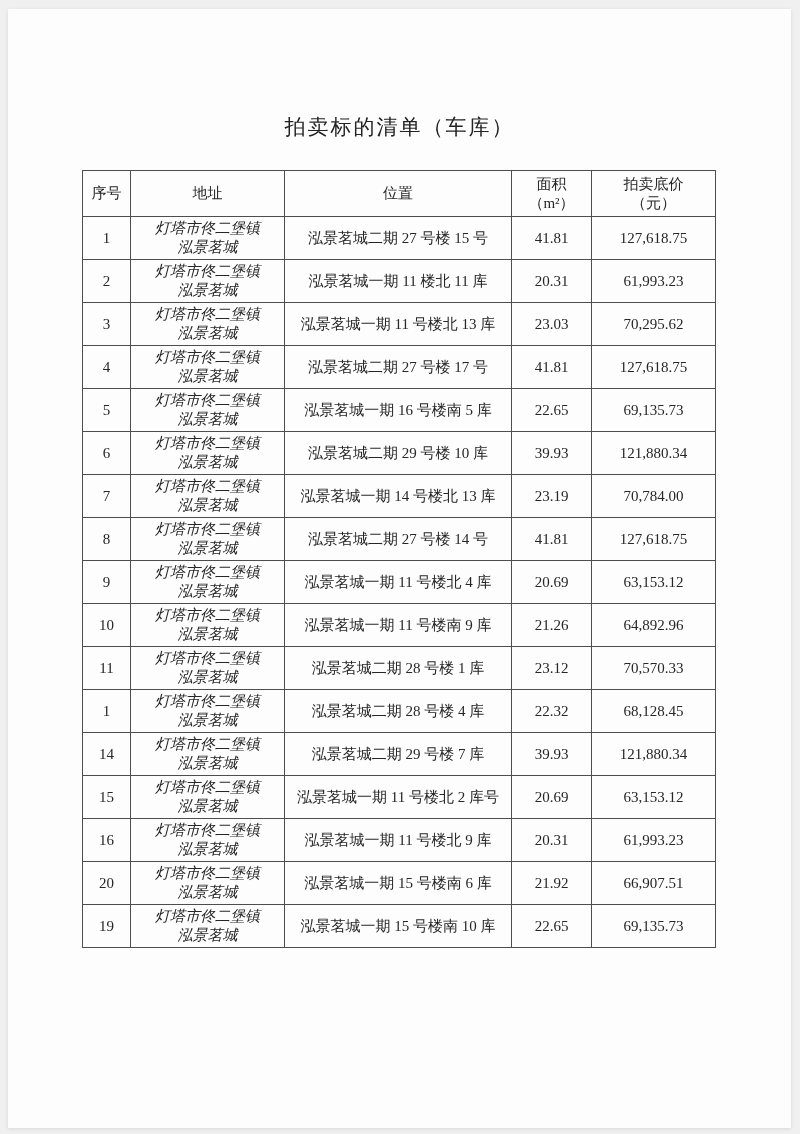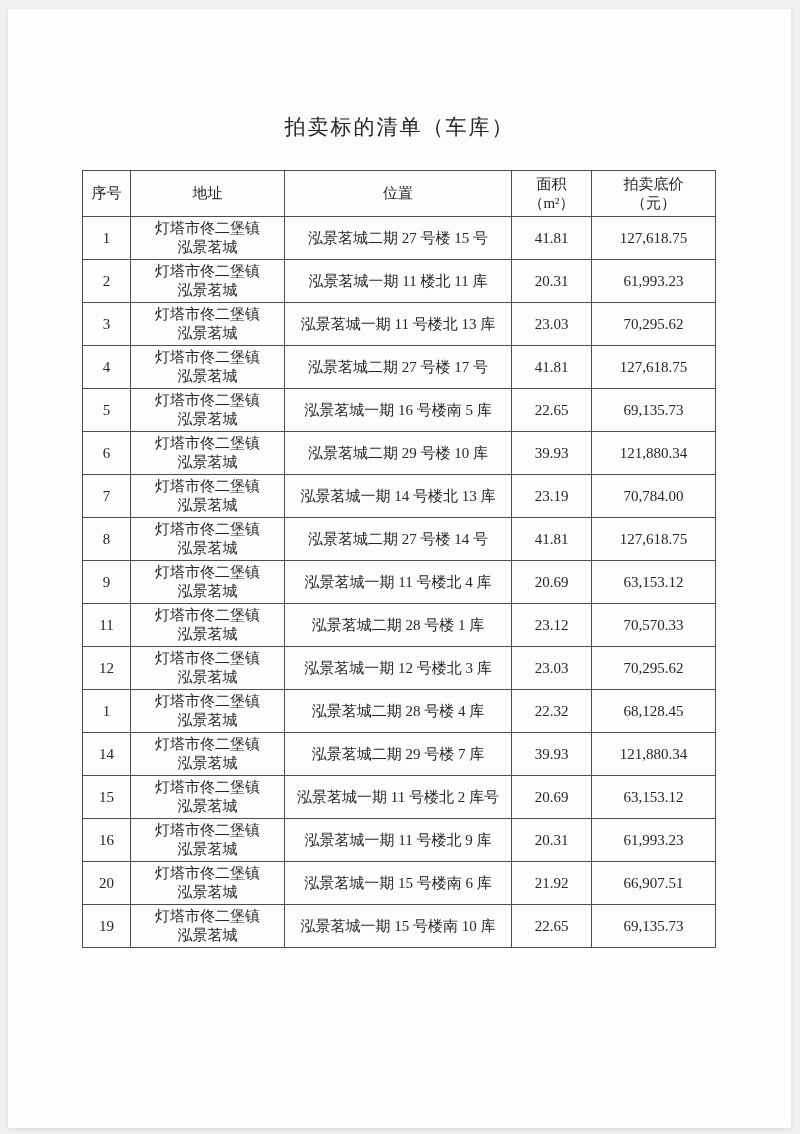--- a/index.html
+++ b/index.html
@@ -55,21 +55,21 @@
     line-height: 19px;
   }
   table.auction tbody td {
     height: 43px;
   }
   .c-no    { width: 48px; }
   .c-addr  { width: 154px; }
   .c-loc   { width: 227px; }
   .c-area  { width: 80px; }
   .c-price { width: 124px; }
-  .addr-line { display: block; line-height: 19px; }
+  .addr-line { display: block; line-height: 19px; font-style: italic; }
   .two-line { line-height: 19px; }
 </style>
 </head>
 <body>
 
 <div class="page">
 
   <div class="doc-title">拍卖标的清单（车库）</div>
 
   <div class="table-wrap">
@@ -181,40 +181,40 @@
     <td>9</td>
     <td>
       <span class="addr-line">灯塔市佟二堡镇</span>
       <span class="addr-line">泓景茗城</span>
     </td>
     <td>泓景茗城一期 11 号楼北 4 库</td>
     <td>20.69</td>
     <td>63,153.12</td>
   </tr>
           <tr>
+    <td>10</td>
+    <td>
+      <span class="addr-line">灯塔市佟二堡镇</span>
+      <span class="addr-line">泓景茗城</span>
+    </td>
+    <td>泓景茗城一期 11 号楼南 9 库</td>
+    <td>21.26</td>
+    <td>64,892.96</td>
+  </tr>
+          <tr>
     <td>11</td>
     <td>
       <span class="addr-line">灯塔市佟二堡镇</span>
       <span class="addr-line">泓景茗城</span>
     </td>
     <td>泓景茗城二期 28 号楼 1 库</td>
     <td>23.12</td>
     <td>70,570.33</td>
   </tr>
           <tr>
-    <td>12</td>
-    <td>
-      <span class="addr-line">灯塔市佟二堡镇</span>
-      <span class="addr-line">泓景茗城</span>
-    </td>
-    <td>泓景茗城一期 12 号楼北 3 库</td>
-    <td>23.03</td>
-    <td>70,295.62</td>
-  </tr>
-          <tr>
     <td>1</td>
     <td>
       <span class="addr-line">灯塔市佟二堡镇</span>
       <span class="addr-line">泓景茗城</span>
     </td>
     <td>泓景茗城二期 28 号楼 4 库</td>
     <td>22.32</td>
     <td>68,128.45</td>
   </tr>
           <tr>

